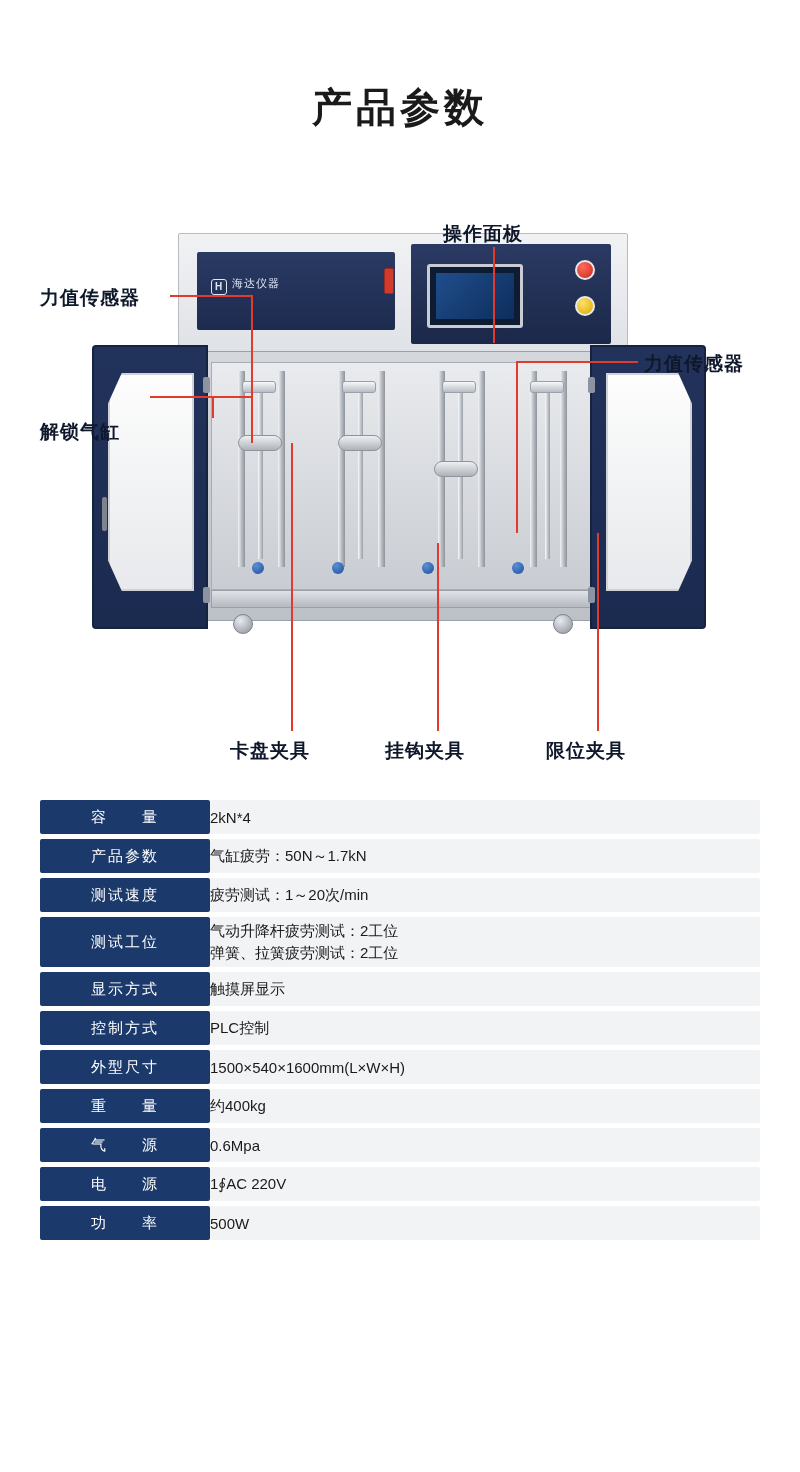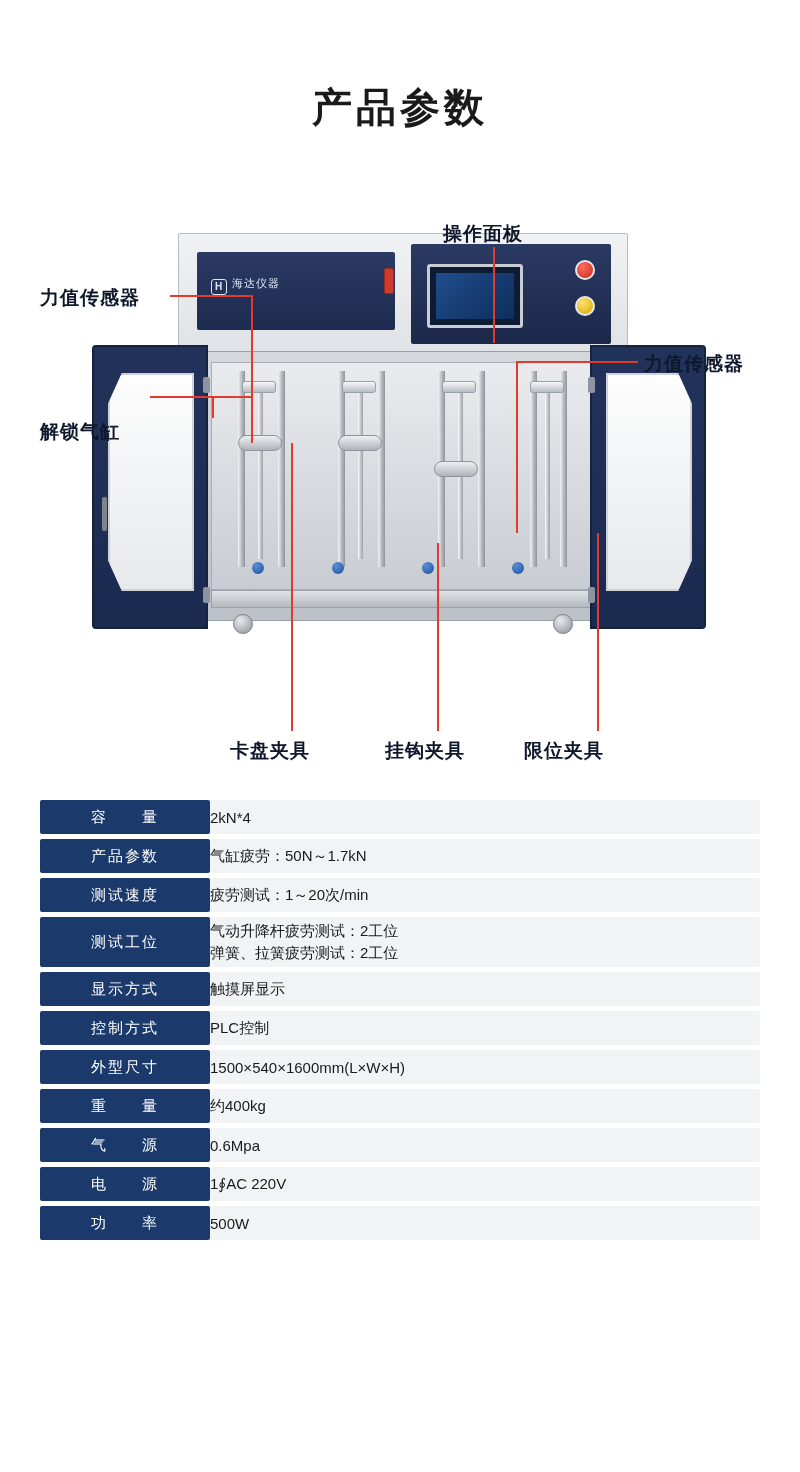--- a/index.html
+++ b/index.html
@@ -358,21 +358,21 @@
     <div class="callout-label" style="left:40px; top:233px;margin-top:33px;">解锁气缸</div>
     <div class="leader h" style="left:150px; top:243px; width:102px;"></div>
     <div class="leader v" style="left:212px; top:243px; height:22px;"></div>
 
     <div class="callout-label" style="left:230px; top:585px;">卡盘夹具</div>
     <div class="leader v" style="left:291px; top:290px; height:288px;"></div>
 
     <div class="callout-label" style="left:385px; top:585px;">挂钩夹具</div>
     <div class="leader v" style="left:437px; top:390px; height:188px;"></div>
 
-    <div class="callout-label" style="left:524px; top:585px;">限位夹具</div>
+    <div class="callout-label" style="left:546px; top:585px;">限位夹具</div>
     <div class="leader v" style="left:597px; top:380px; height:198px;"></div>
   </div>
 
   <div class="spec-wrap">
     <table class="spec">
       <tbody>
         <tr>
           <td class="key">容　　量</td>
           <td class="val">2kN*4</td>
         </tr>

